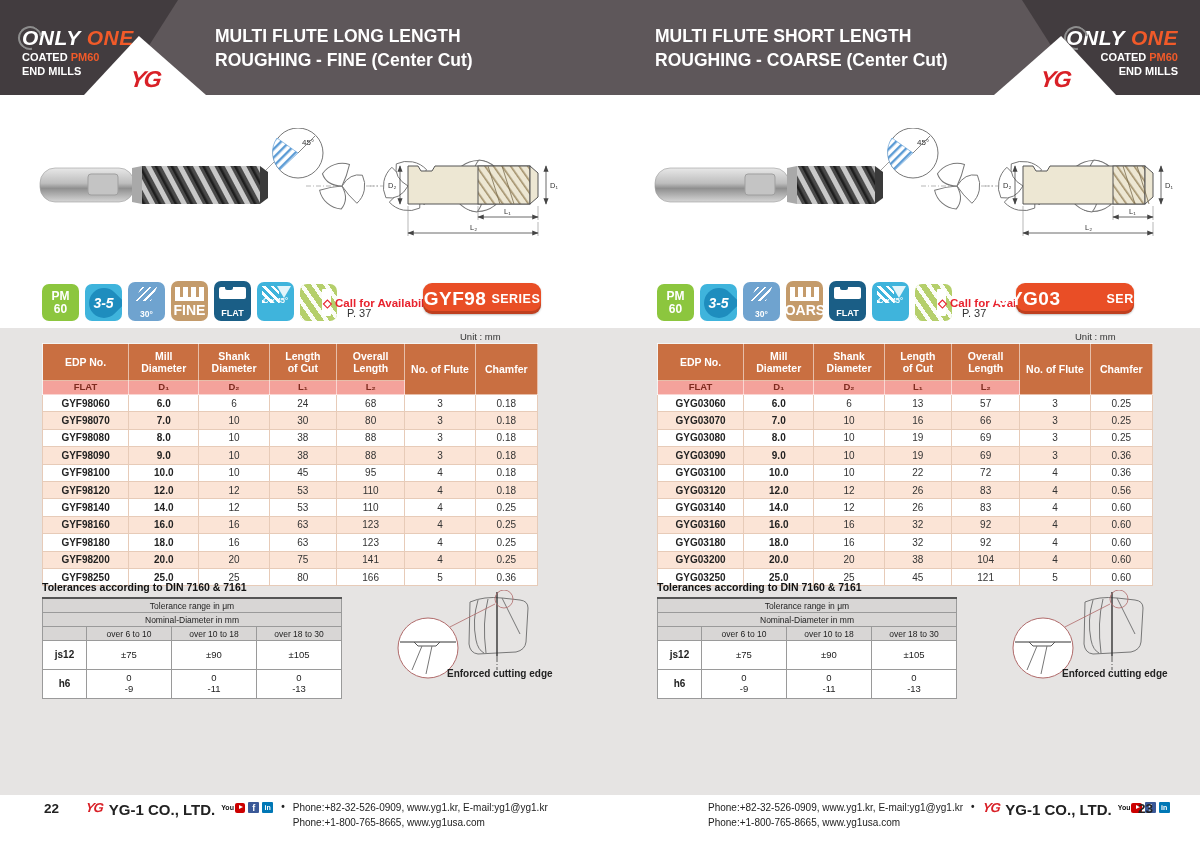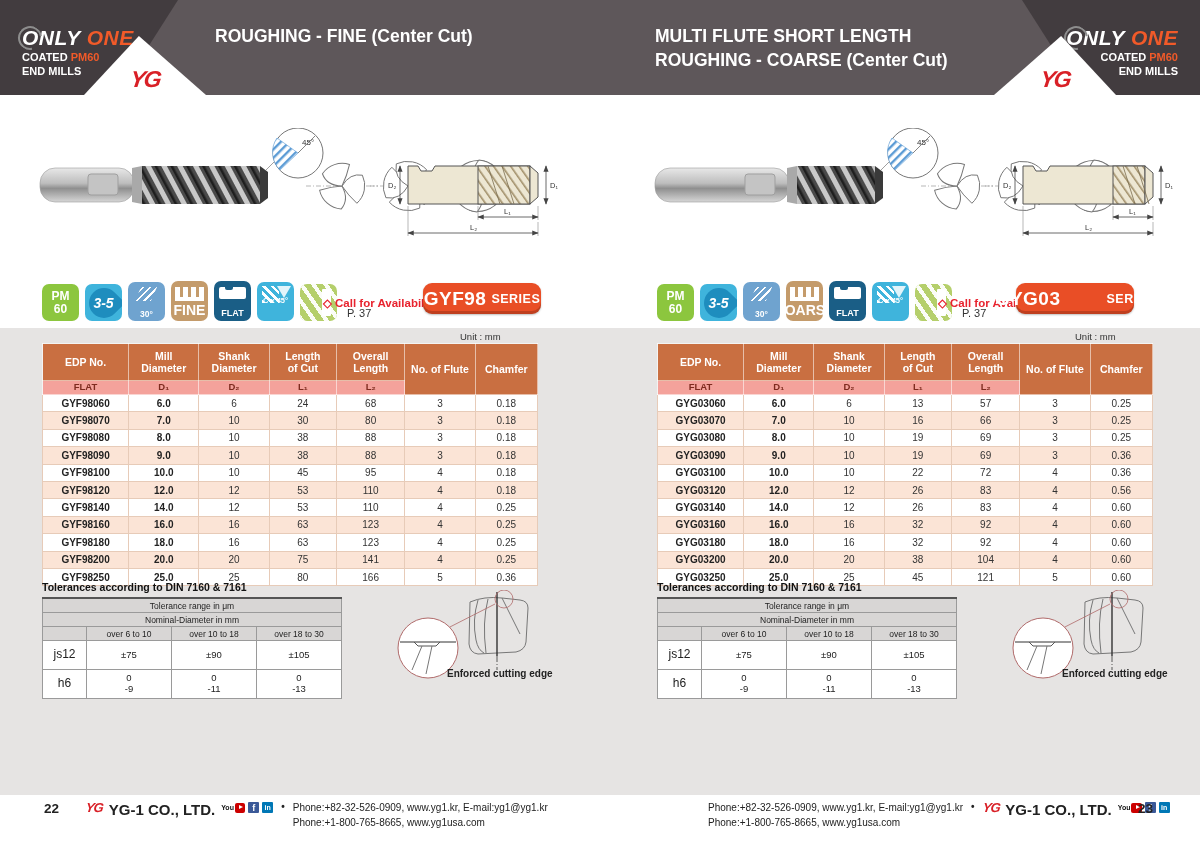--- a/index.html
+++ b/index.html
@@ -85,21 +85,21 @@
   table.dt td.b{font-weight:bold;color:#222;}
   
   .tol-title{position:absolute;top:581px;font-size:10.5px;font-weight:bold;color:#111;}
   .tol-title.l{left:42px;} .tol-title.r{left:657px;}
   table.tol{position:absolute;top:597px;border-collapse:collapse;table-layout:fixed;width:300px;
       border-top:2px solid #555;}
   table.tol.l{left:42px;} table.tol.r{left:657px;}
   table.tol th,table.tol td{border:1px solid #9a9a9a;text-align:center;}
   table.tol th{background:#D8D6D5;font-weight:normal;font-size:8.5px;color:#222;height:13px;padding:0;}
   table.tol td{background:#fff;font-size:9.5px;height:26px;color:#222;line-height:1.15;}
-  table.tol td.lbl{font-weight:normal;font-size:12px;margin-top:38px;}
+  table.tol td.lbl{font-weight:bold;font-size:10px;margin-top:38px;}
   table.tol col.c0{width:44px;}
   
   .draw{position:absolute;top:128px;width:560px;height:130px;}
   .draw.l{left:30px;} .draw.r{left:645px;}
   .enf{position:absolute;top:590px;width:180px;height:92px;}
   .enf.l{left:392px;} .enf.r{left:1007px;}
   .enf-cap{position:absolute;top:668px;font-size:10px;font-weight:bold;color:#222;}
   .enf-cap.l{left:447px;} .enf-cap.r{left:1062px;}
   
   .footer{position:absolute;left:0;top:795px;width:1200px;height:54px;background:#fff;}
@@ -122,20 +122,21 @@
   .bullet{font-weight:bold;margin:0 2px;}
   .contact{line-height:1.45;white-space:nowrap;}
 </style>
 </head>
 <body>
 
 <div id="page">
 
   <div class="header">
     <div class="hdr-title l">
+      <div>MULTI FLUTE LONG LENGTH</div>
       <div>ROUGHING - FINE (Center Cut)</div>
     </div>
     <div class="hdr-title r">
       <div>MULTI FLUTE SHORT LENGTH</div>
       <div>ROUGHING - COARSE (Center Cut)</div>
     </div>
     <div class="hdr-dark l"></div>
     <div class="hdr-dark r"></div>
     <div class="brand l">
       <div class="row1"><span class="swoosh"></span><span>ONLY</span> <span class="one">ONE</span></div>

